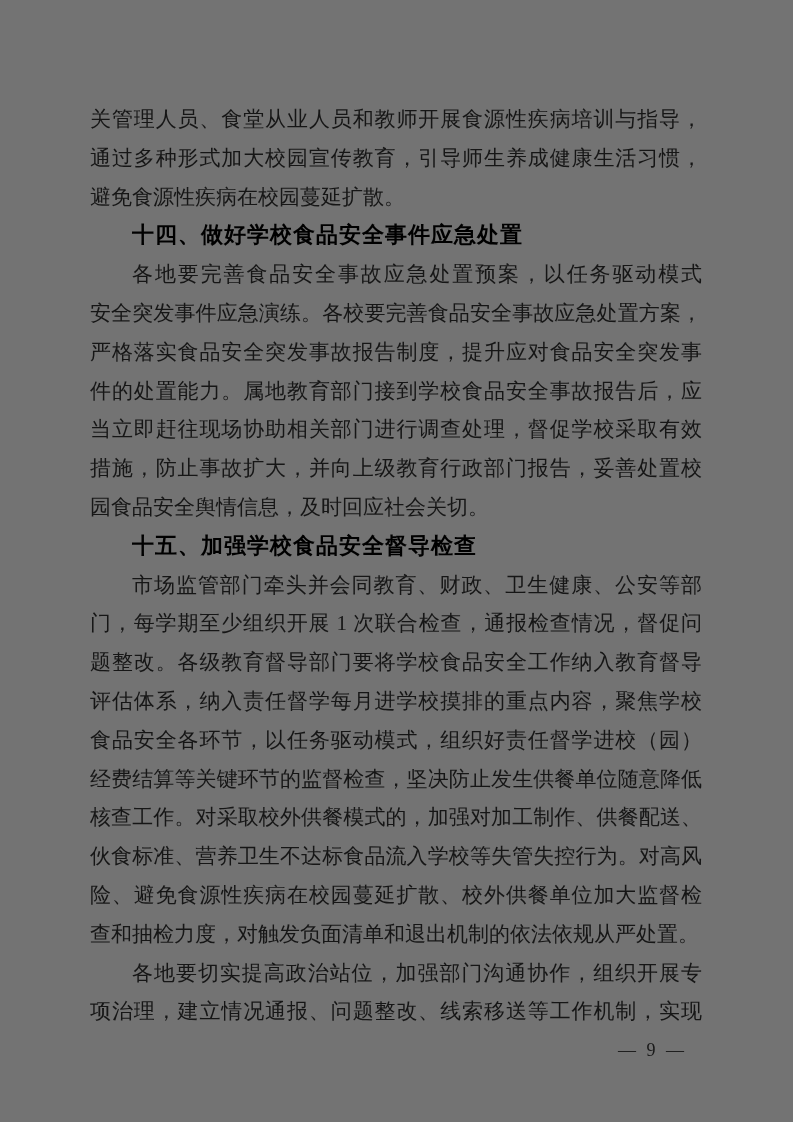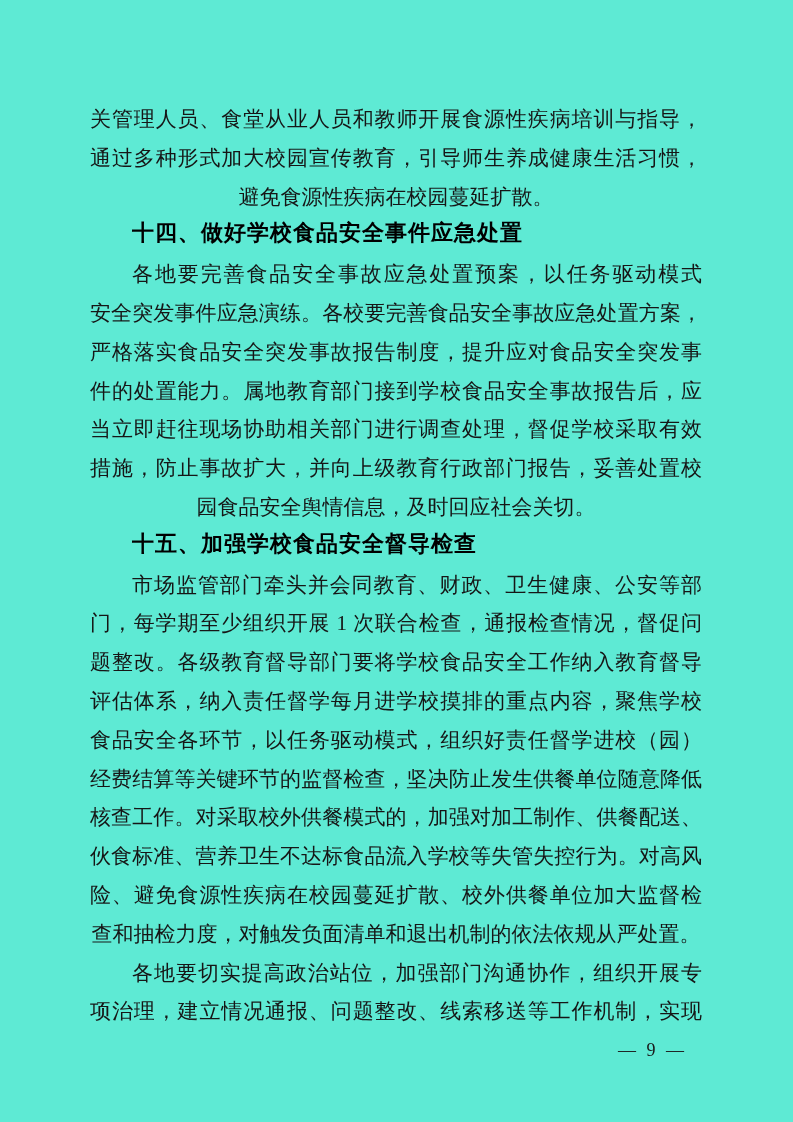--- a/index.html
+++ b/index.html
@@ -4,47 +4,47 @@
 <style>
   html, body {
     margin: 0;
     padding: 0;
     background: #ffffff;
   }
   .page {
     position: relative;
     width: 793px;
     height: 1122px;
-    background: #5eead4;
+    background: #737373;
     overflow: hidden;
   }
   .text-block {
     position: absolute;
     left: 90px;
     top: 100px;
     width: 612px;
   }
   .line {
     font-family: "Liberation Serif", "DejaVu Serif", serif;
     font-size: 21px;
     line-height: 38.8px;
     height: 38.8px;
     color: #161616;
-    text-align: center;
+    text-align: left;
     overflow: visible;
   }
   .just {
     text-align: justify;
     text-align-last: justify;
   }
   .indent {
     padding-left: 42px;
   }
   .heading {
-    font-family: Liberation Mono, monospace;
+    font-family: Liberation Serif, serif;
     font-weight: 700;
     font-size: 22px;
     color: #000000;
     letter-spacing: 1px;
     text-align: left;
     text-align-last: left;
   }
   .footer {
     position: absolute;
     top: 1040px;

